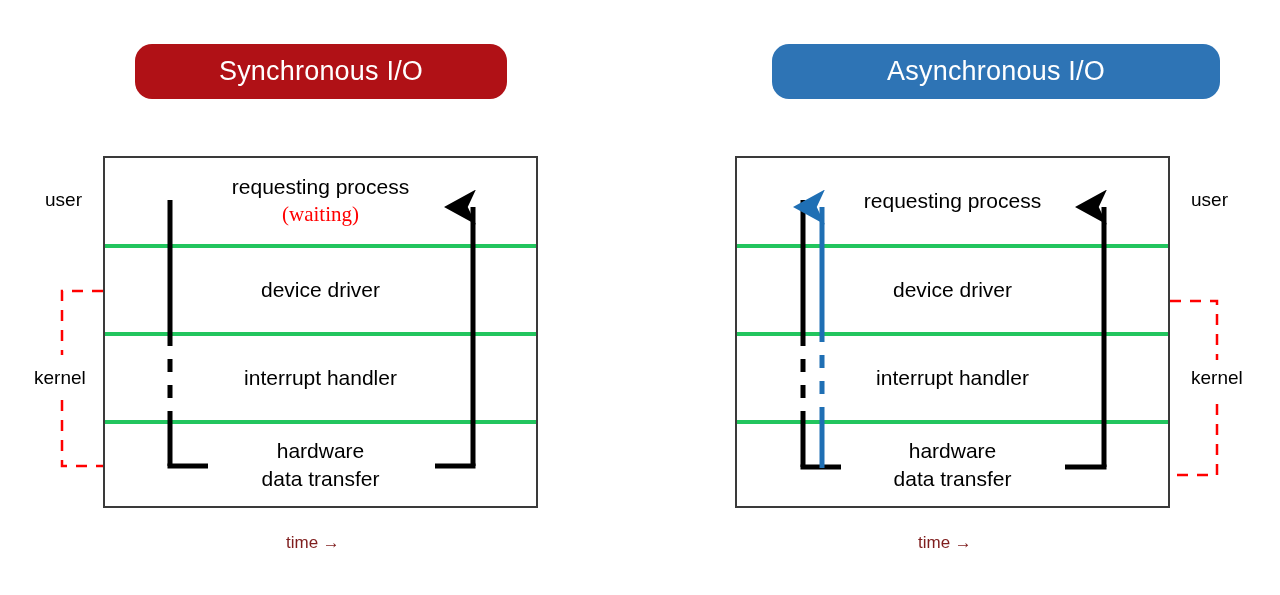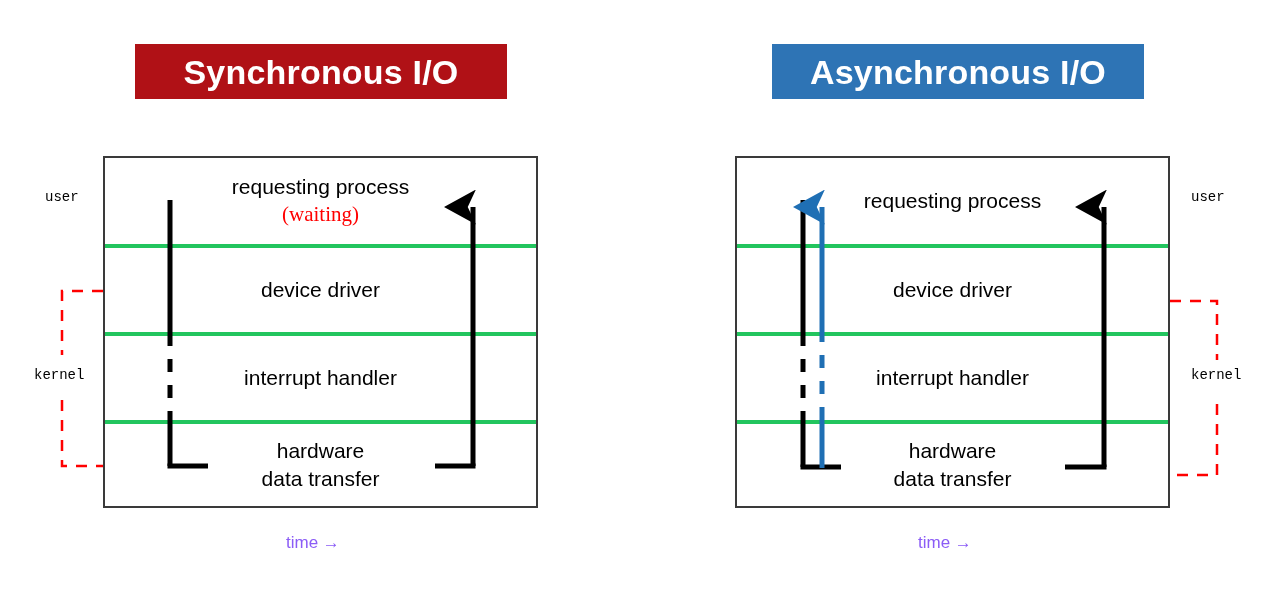--- a/index.html
+++ b/index.html
@@ -22,37 +22,38 @@
     width: 1280px;
     height: 595px;
   }
   
   .banner {
     position: absolute;
     display: flex;
     align-items: center;
     justify-content: center;
     color: #ffffff;
-    font-weight: bold;
-    font-size: 34px;
+    font-weight: normal;
+    font-size: 27px;
     letter-spacing: 0.2px;
     line-height: 1;
     white-space: nowrap;
+    border-radius: 17px;
   }
   #banner-sync {
     left: 135px;
     top: 44px;
     width: 372px;
     height: 55px;
     background: #B01116;
   }
   #banner-async {
     left: 772px;
     top: 44px;
-    width: 372px;
+    width: 448px;
     height: 55px;
     background: #2E74B5;
   }
   
   .panel { position: absolute; top: 0; left: 0; width: 1280px; height: 595px; }
   .diagram-box {
     position: absolute;
     border: 2px solid #3a3a3a;
     box-sizing: border-box;
     background: transparent;
@@ -69,30 +70,29 @@
     font-size: 21px;
     line-height: 1.32;
     text-align: center;
     color: #000000;
   }
   .band.divided { border-top: 4px solid #22c55e; }
   .band .sub-waiting { color: #FF0000; font-family: Liberation Serif, serif; }
   
   .side-label {
     position: absolute;
-    font-size: 14px;
+    font-size: 19px;
     color: #000000;
     white-space: nowrap;
-    font-family: Liberation Mono, monospace;
   }
   
   .caption {
     position: absolute;
     font-size: 17px;
-    color: #8b5cf6;
+    color: #7f1d1d;
     white-space: nowrap;
   }
   
   .overlay {
     position: absolute;
     left: 0; top: 0;
     width: 1280px;
     height: 595px;
     pointer-events: none;
   }

